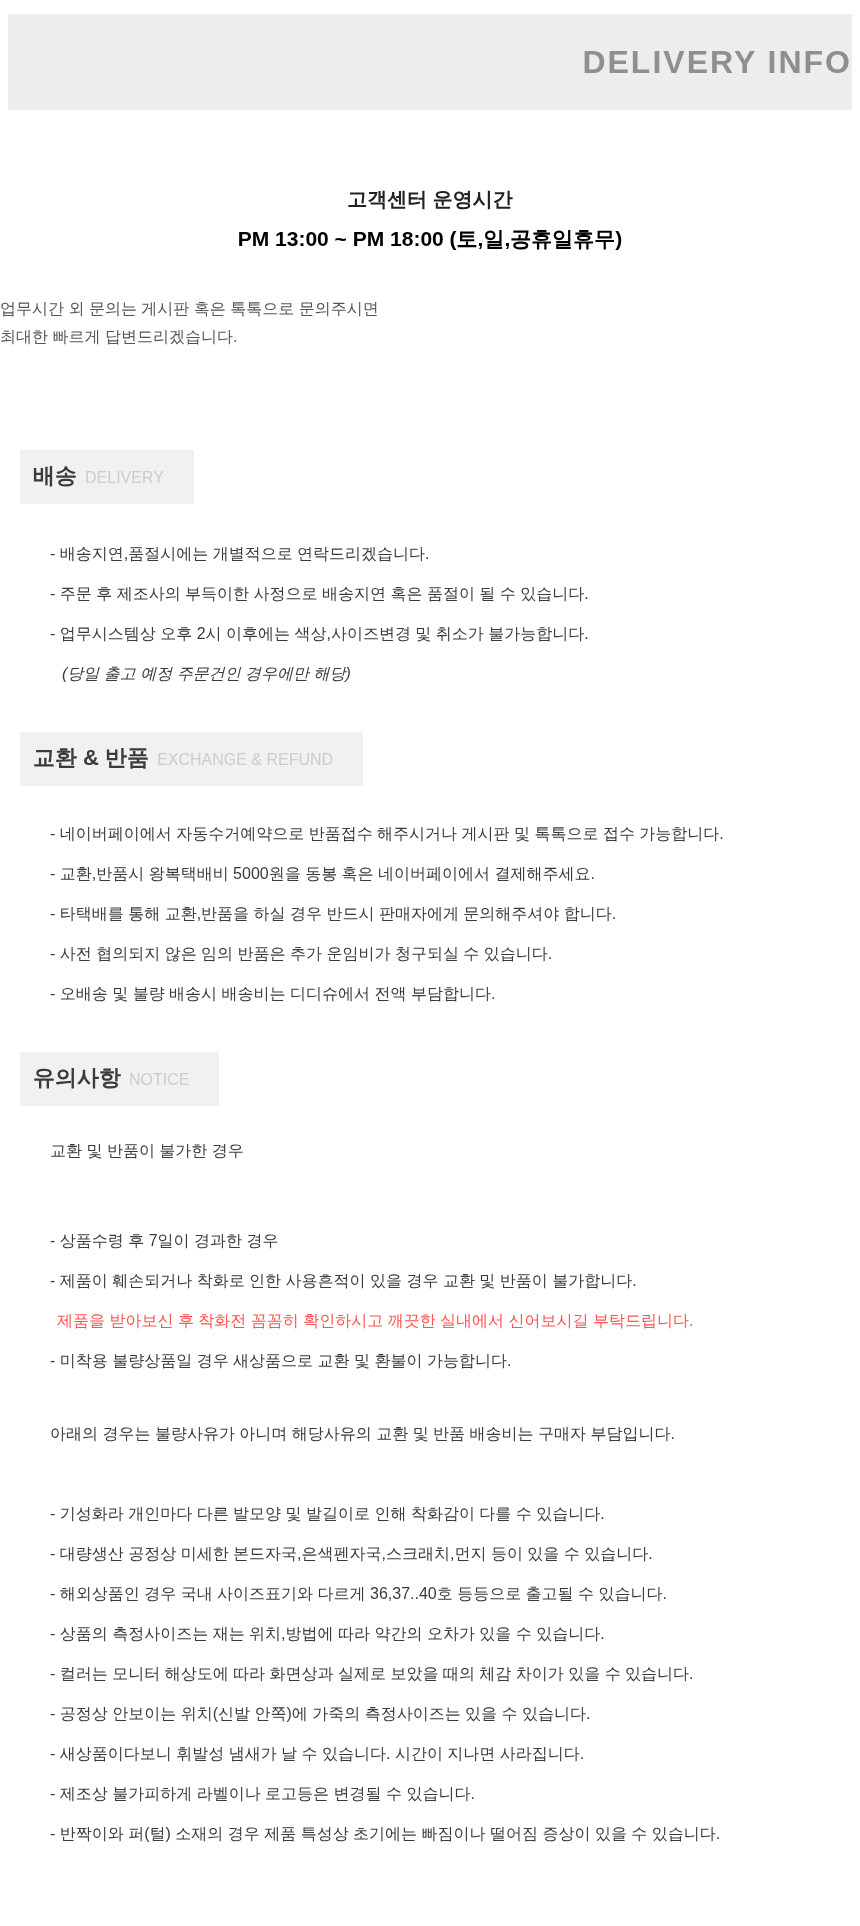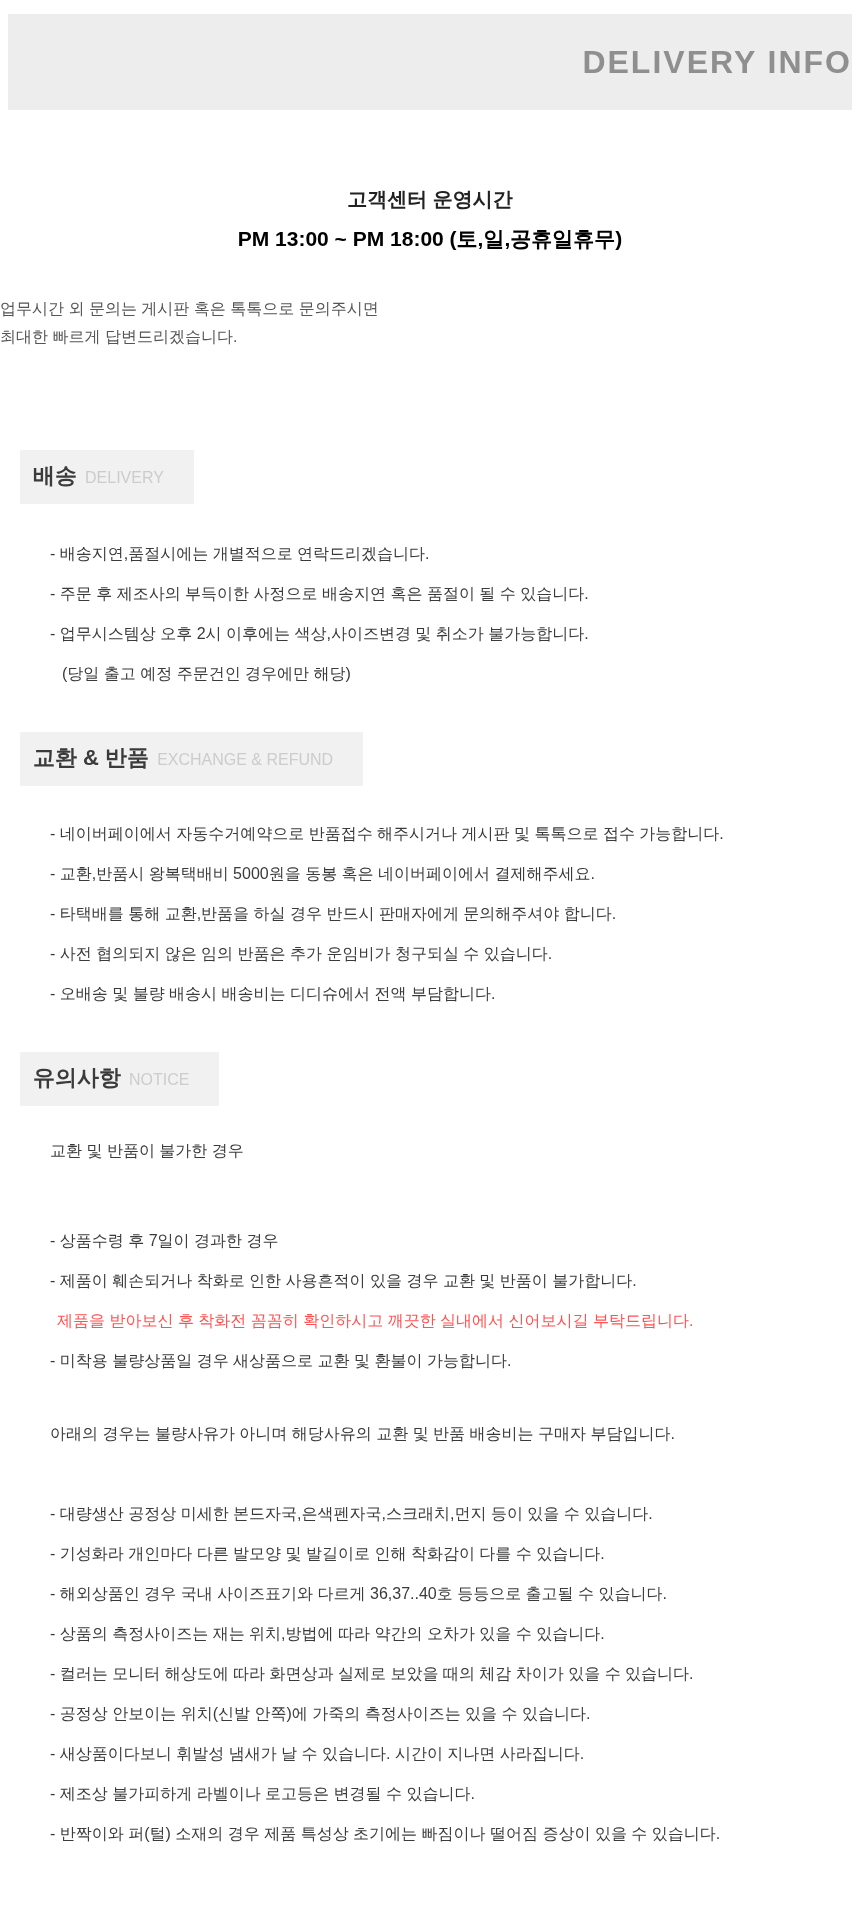--- a/index.html
+++ b/index.html
@@ -88,21 +88,21 @@
   }
   .list p {
     margin: 0;
     font-size: 16px;
     line-height: 40px;
     color: #3a3a3a;
     white-space: nowrap;
   }
   .delivery-list { margin-top: 30px; }
   .exchange-list { margin-top: 28px; }
-  .subnote { padding-left: 12px; }
+  .subnote { padding-left: 12px; font-style: italic; }
 
   .notice-intro1 { margin-top: 25px; }
   .notice-group1 { margin-top: 50px; }
   .warning-line { color: #ff5151 !important; padding-left: 7px; }
   .notice-intro2 { margin-top: 33px; }
   .notice-group2 { margin-top: 40px; }
 </style>
 </head>
 <body>
 
@@ -156,22 +156,22 @@
 <div class="list notice-group1">
   <p>- 상품수령 후 7일이 경과한 경우</p>
   <p>- 제품이 훼손되거나 착화로 인한 사용흔적이 있을 경우 교환 및 반품이 불가합니다.</p>
   <p class="warning-line">제품을 받아보신 후 착화전 꼼꼼히 확인하시고 깨끗한 실내에서 신어보시길 부탁드립니다.</p>
   <p>- 미착용 불량상품일 경우 새상품으로 교환 및 환불이 가능합니다.</p>
 </div>
 <div class="list notice-intro2">
   <p>아래의 경우는 불량사유가 아니며 해당사유의 교환 및 반품 배송비는 구매자 부담입니다.</p>
 </div>
 <div class="list notice-group2">
+  <p>- 기성화라 개인마다 다른 발모양 및 발길이로 인해 착화감이 다를 수 있습니다.</p>
   <p>- 대량생산 공정상 미세한 본드자국,은색펜자국,스크래치,먼지 등이 있을 수 있습니다.</p>
-  <p>- 기성화라 개인마다 다른 발모양 및 발길이로 인해 착화감이 다를 수 있습니다.</p>
   <p>- 해외상품인 경우 국내 사이즈표기와 다르게 36,37..40호 등등으로 출고될 수 있습니다.</p>
   <p>- 상품의 측정사이즈는 재는 위치,방법에 따라 약간의 오차가 있을 수 있습니다.</p>
   <p>- 컬러는 모니터 해상도에 따라 화면상과 실제로 보았을 때의 체감 차이가 있을 수 있습니다.</p>
   <p>- 공정상 안보이는 위치(신발 안쪽)에 가죽의 측정사이즈는 있을 수 있습니다.</p>
   <p>- 새상품이다보니 휘발성 냄새가 날 수 있습니다. 시간이 지나면 사라집니다.</p>
   <p>- 제조상 불가피하게 라벨이나 로고등은 변경될 수 있습니다.</p>
   <p>- 반짝이와 퍼(털) 소재의 경우 제품 특성상 초기에는 빠짐이나 떨어짐 증상이 있을 수 있습니다.</p>
 </div>
 
 

